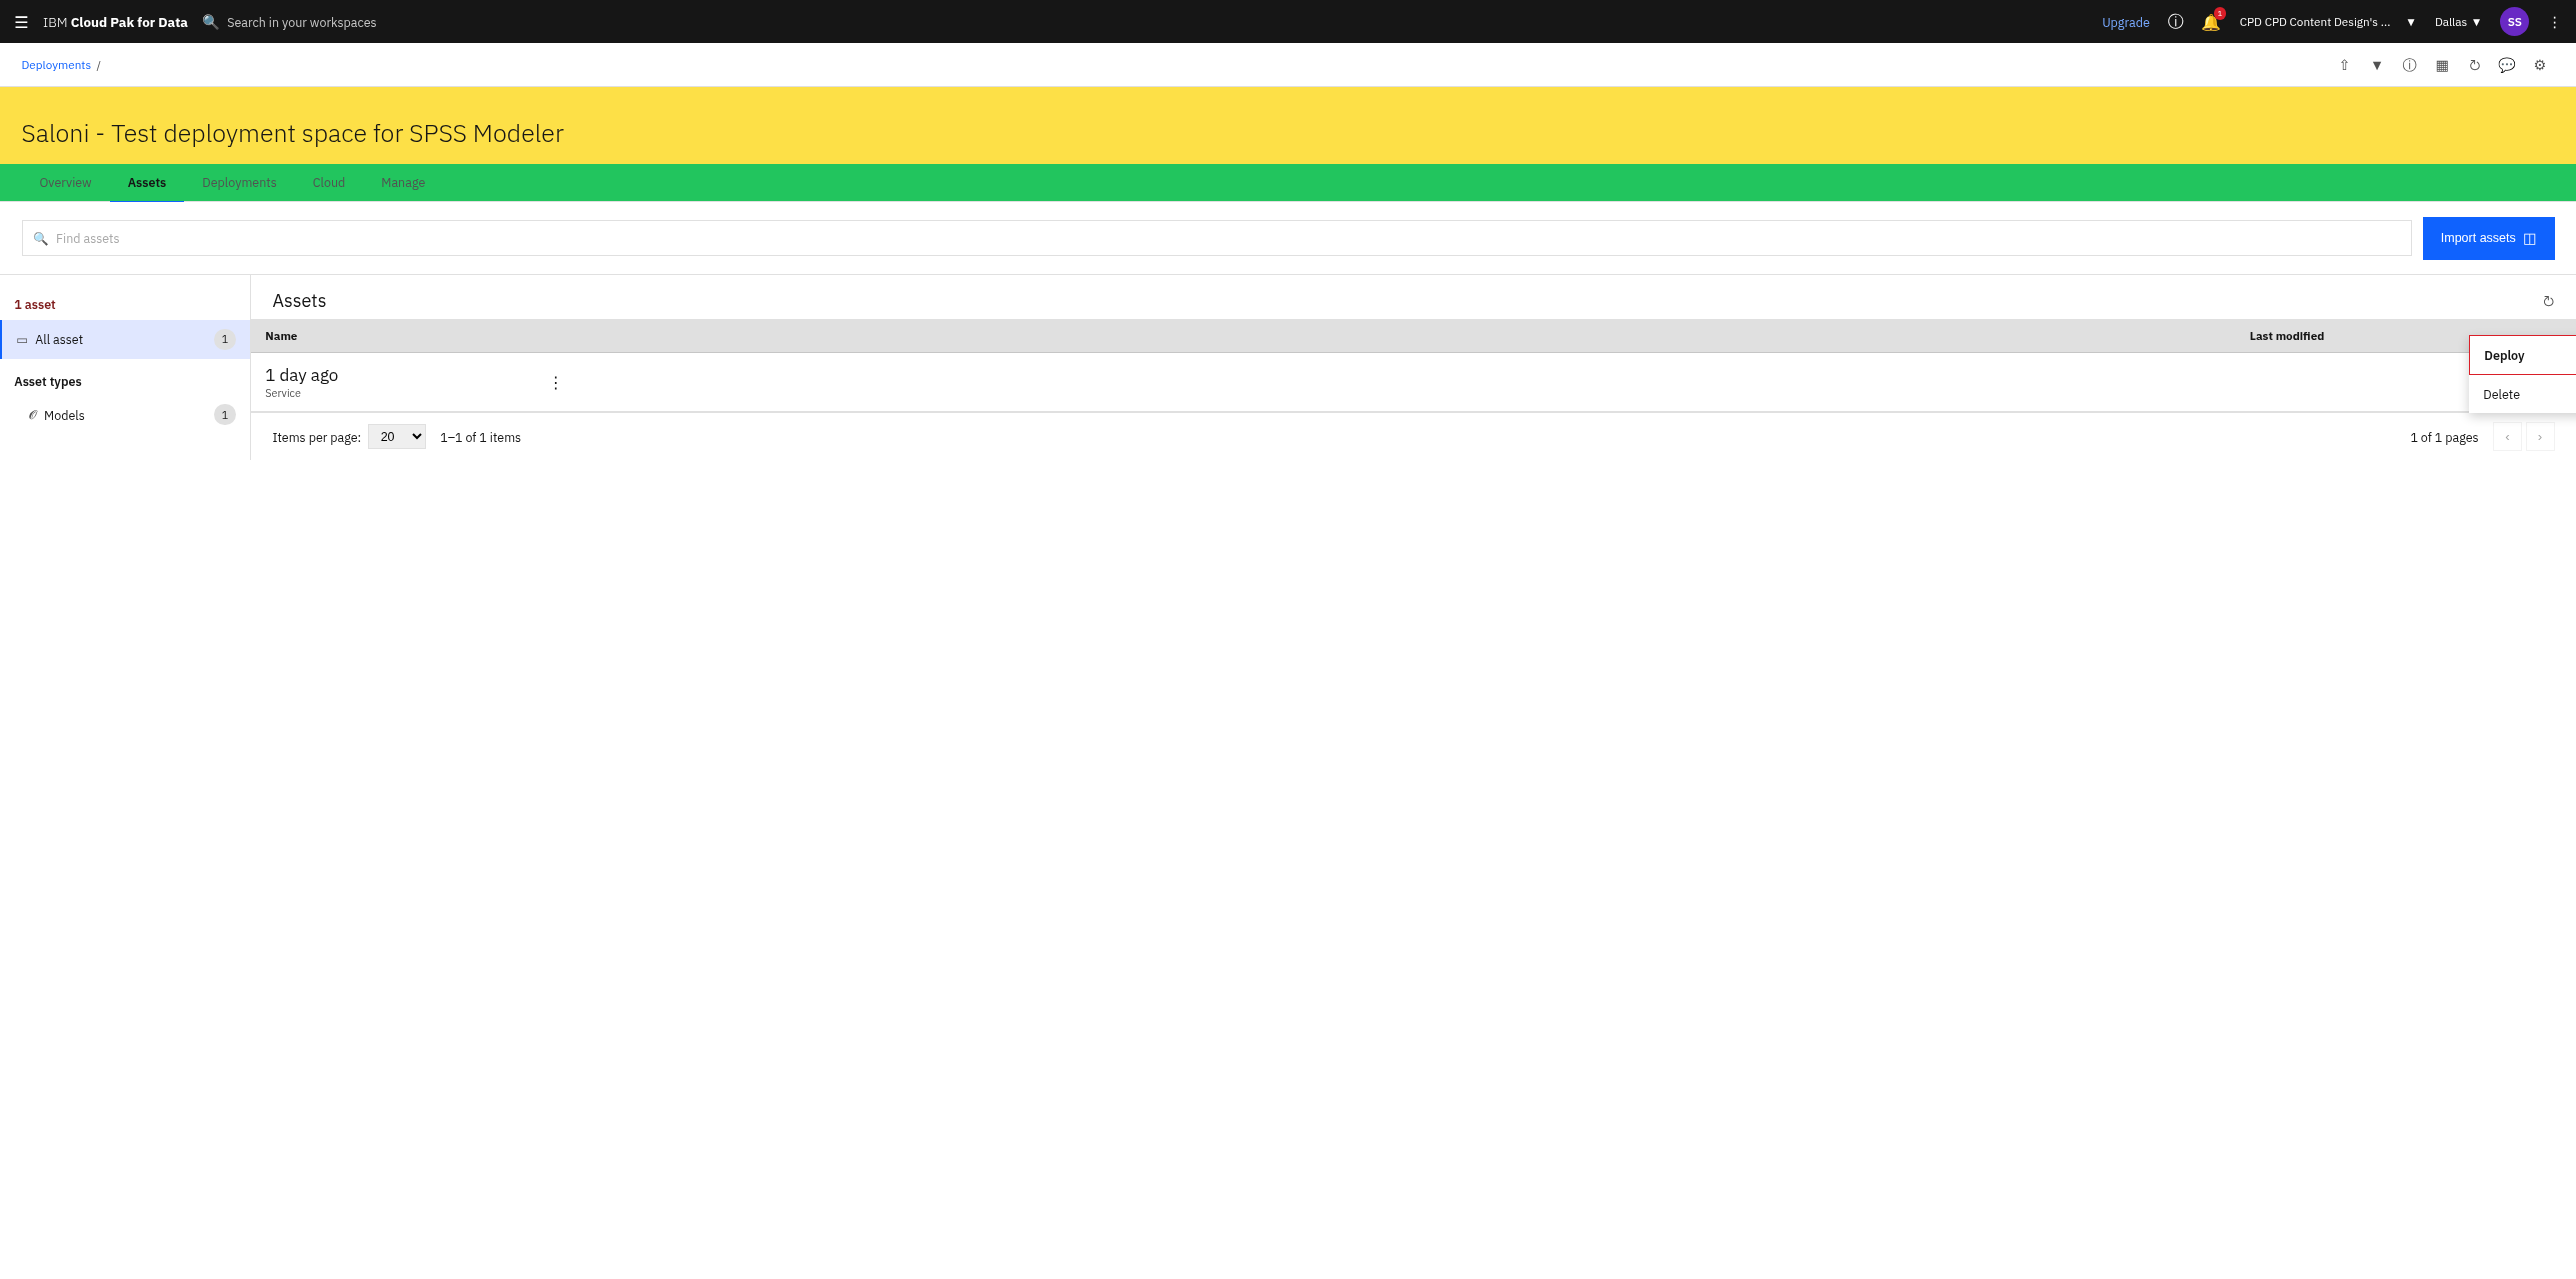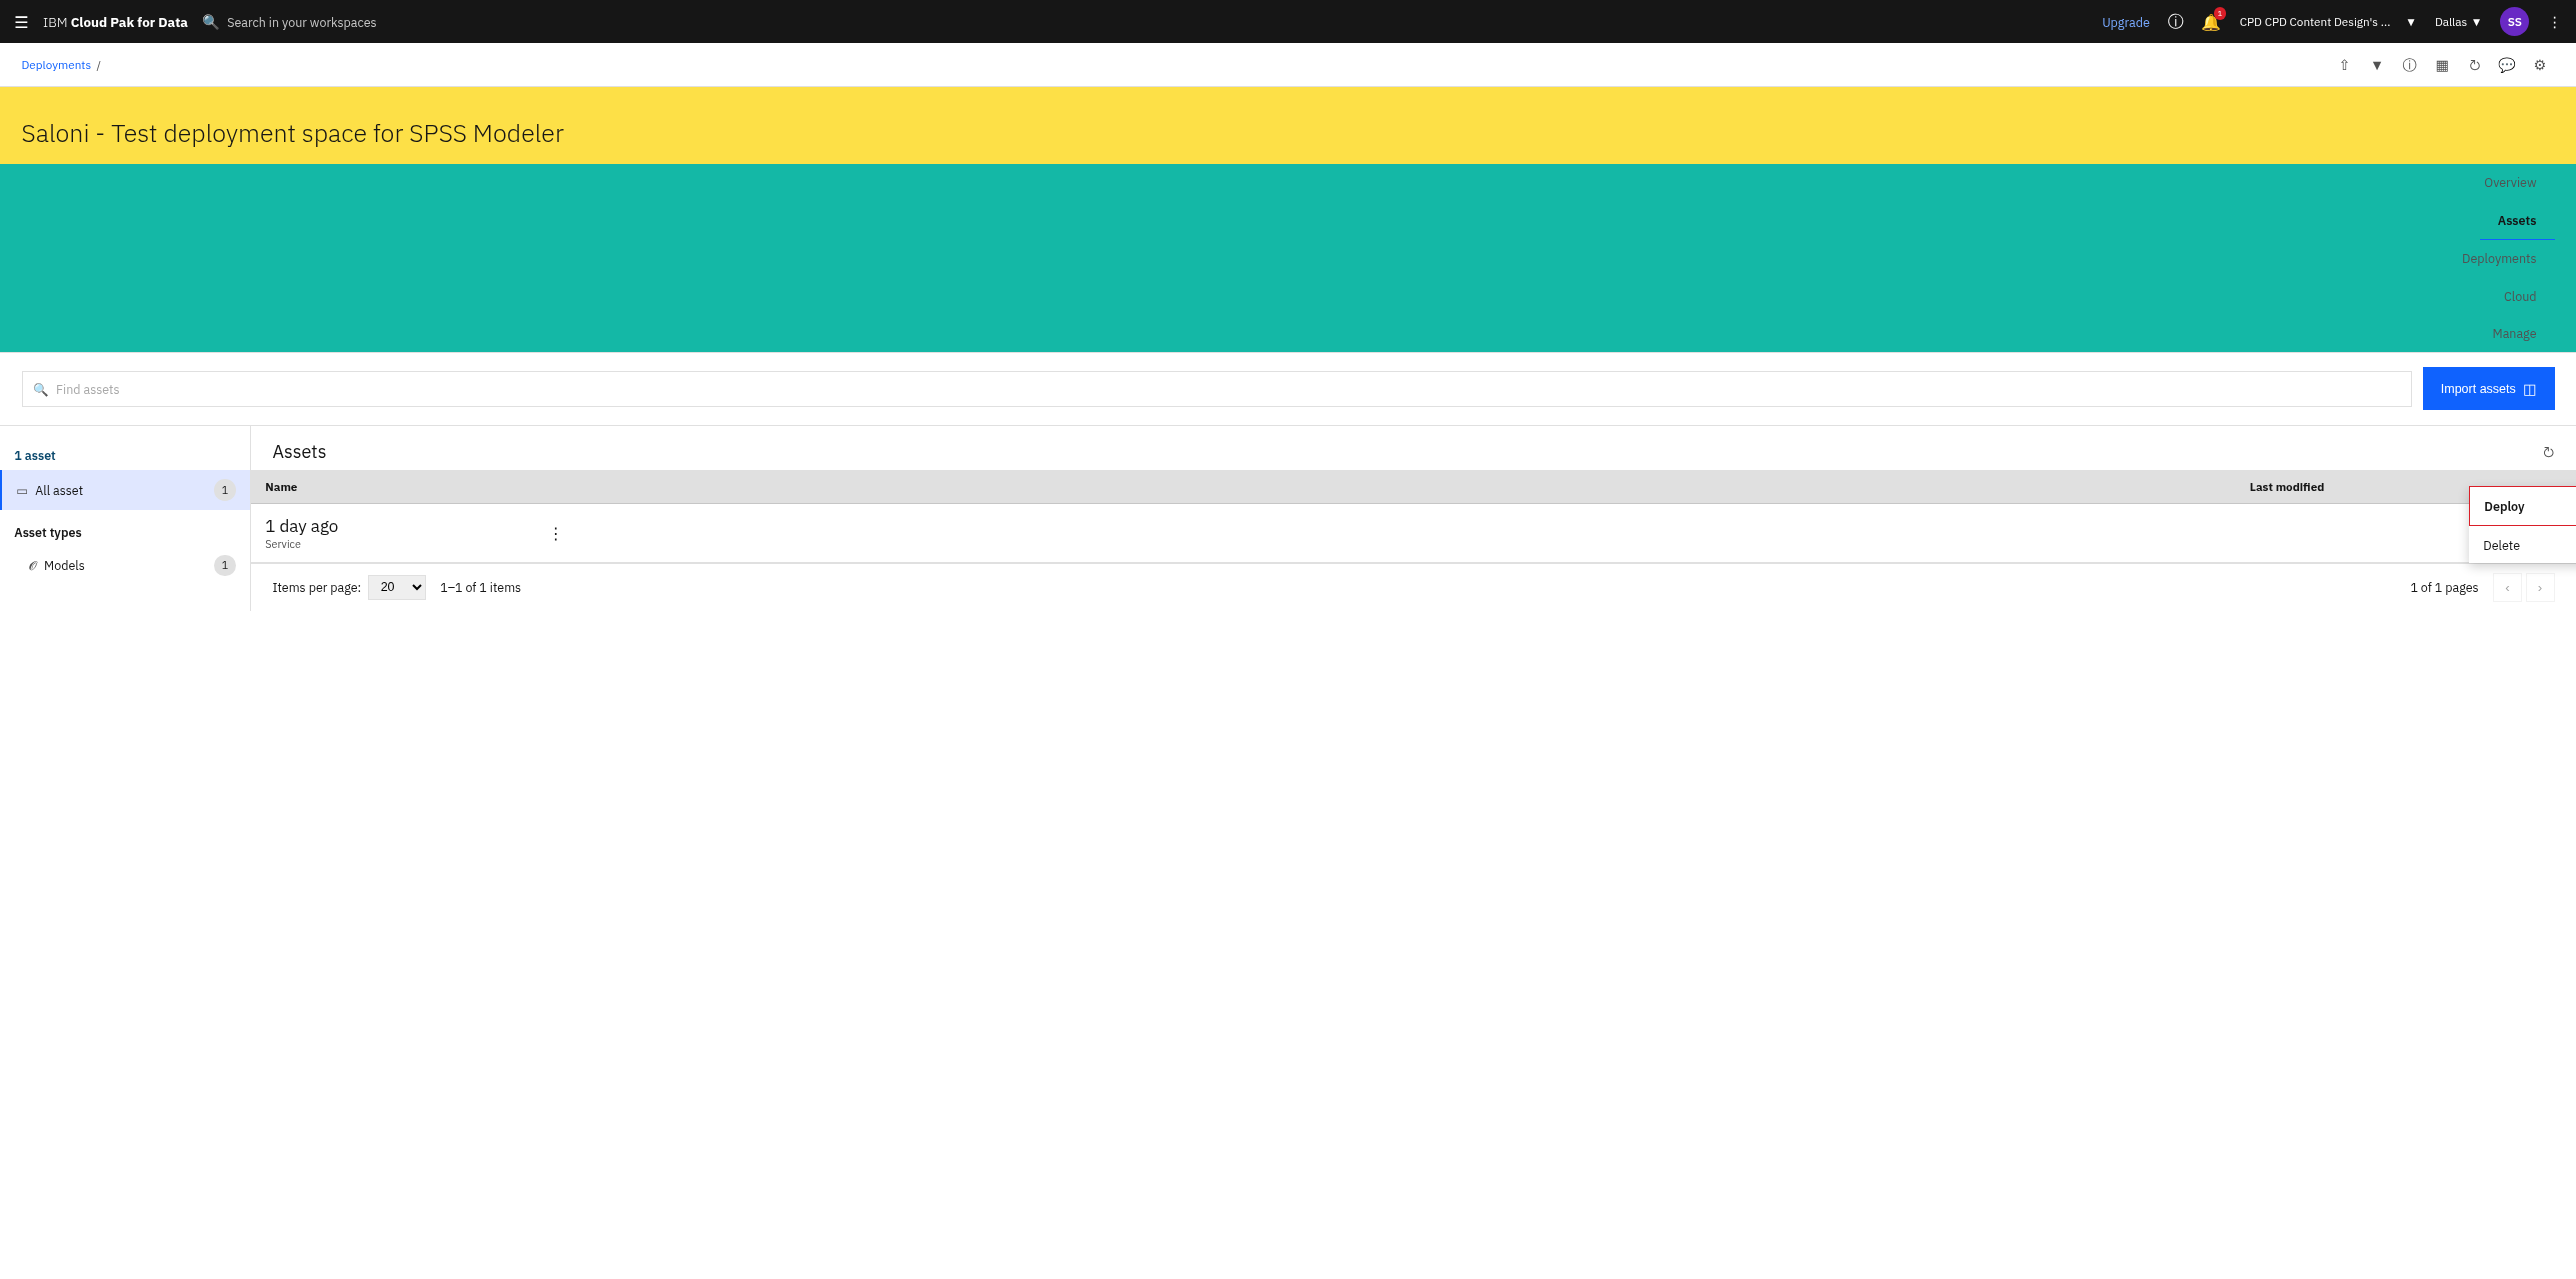--- a/index.html
+++ b/index.html
@@ -117,22 +117,21 @@
       font-weight: 300;
       color: #161616;
     }
 
     
     .tabs-bar {
       display: flex;
       align-items: flex-end;
       border-bottom: 0.9px solid #e0e0e0;
       padding: 0 21.5px;
-      background: #14b8a6;
-      flex-direction: column;
+      background: #22c55e;
     }
     .tab-item {
       padding: 10.8px 18px;
       font-size: 12.5px;
       color: #525252;
       cursor: pointer;
       border-bottom: 1.8px solid transparent;
       margin-bottom: -0.9px;
     }
     .tab-item.active {
@@ -186,21 +185,21 @@
     .sidebar {
       width: 251px;
       flex-shrink: 0;
       border-right: 0.9px solid #e0e0e0;
       padding: 14.3px 0;
     }
     .sidebar-section-title {
       padding: 7.2px 14.3px;
       font-size: 12.5px;
       font-weight: 600;
-      color: #0c4a6e;
+      color: #7f1d1d;
     }
     .sidebar-item {
       display: flex;
       align-items: center;
       padding: 9px 14.3px;
       font-size: 12.5px;
       color: #161616;
       cursor: pointer;
       gap: 7.2px;
       border-left: 2.7px solid transparent;

